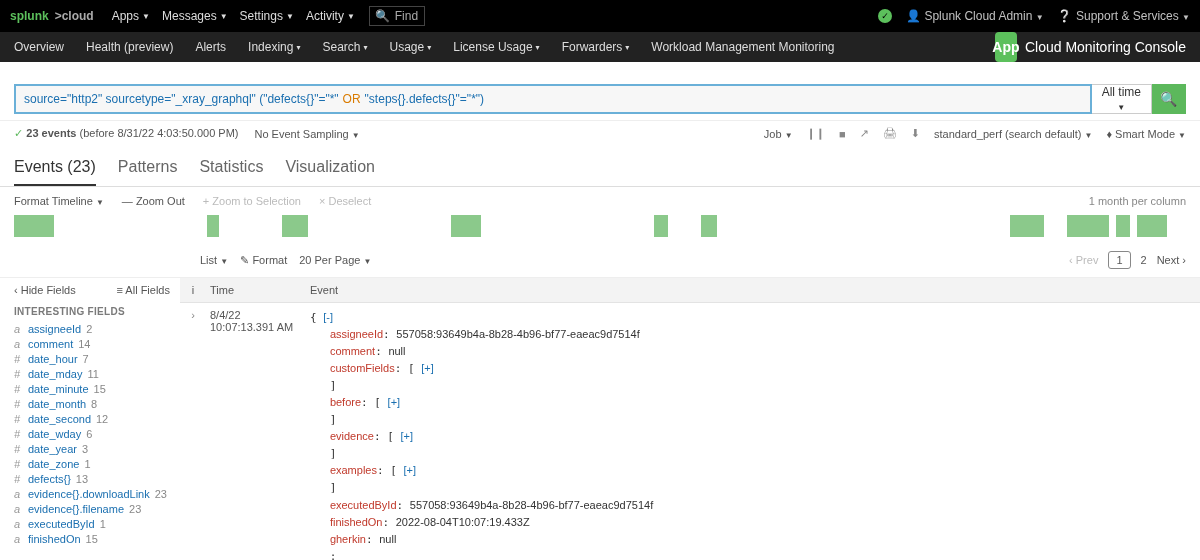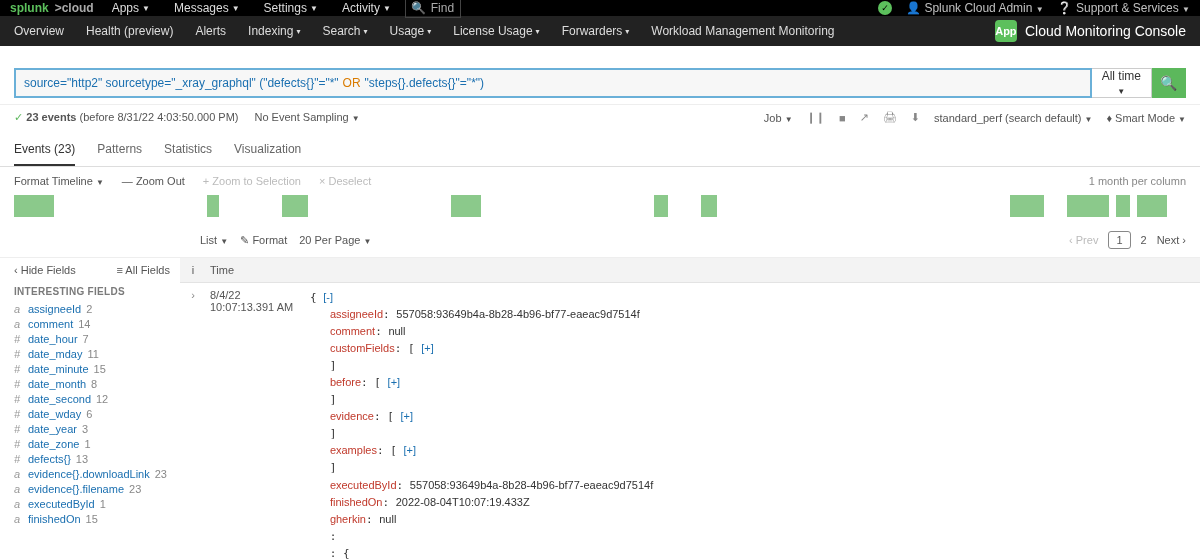--- a/index.html
+++ b/index.html
@@ -1,45 +1,45 @@
 <!DOCTYPE html>
 <html><head>
 <meta charset="utf-8">
 <style>
 * { margin:0; padding:0; box-sizing:border-box; font-family:"Helvetica Neue",Arial,sans-serif; }
 body { font-size:12px; color:#333; background:#fff; width:1200px; }
-.topbar { background:#000; color:#c0c0c0; height:16px; display:flex; align-items:center; padding:0 10px; font-size:12px; }
+.topbar { background:#000; color:#c0c0c0; height:32px; display:flex; align-items:center; padding:0 10px; font-size:12px; }
 .brand { color:#5cc05c; font-weight:bold; margin-right:6px; }
 .brand2 { color:#aaa; font-weight:bold; margin-right:18px; }
-.topmenu { display:flex; gap:24px; }
+.topmenu { display:flex; gap:12px; }
 .topmenu .mi { color:#ddd; cursor:pointer; display:flex; align-items:center; gap:3px; }
 .findbox { margin-left:14px; display:flex; align-items:center; border:1px solid #444; height:20px; padding:0 6px; color:#aaa; gap:4px; }
 .topright { margin-left:auto; display:flex; align-items:center; gap:14px; }
 .check-icon { width:14px; height:14px; border-radius:50%; background:#5cc05c; display:flex; align-items:center; justify-content:center; color:#000; font-size:9px; }
 .caret { font-size:8px; }
 .subbar { background:#222; color:#ddd; height:30px; display:flex; align-items:center; padding:0 14px; gap:22px; font-size:12px; }
 .subbar .mi { cursor:pointer; display:flex; align-items:center; gap:3px; }
 .app-badge { margin-left:auto; display:flex; align-items:center; gap:8px; }
-.app-icon { background:#5cc05c; color:#fff; width:22px; height:22px; border-radius:4px; display:flex; align-items:center; justify-content:center; font-size:11px; font-weight:bold; }
+.app-icon { background:#5cc05c; color:#fff; width:22px; height:30px; border-radius:4px; display:flex; align-items:center; justify-content:center; font-size:14px; font-weight:bold; }
 .app-name { color:#fff; font-size:14px; }
 .header { display:flex; align-items:center; padding:14px 14px 8px 14px; }
 .htitle { font-size:24px; font-weight:300; color:#333; }
 .hactions { margin-left:auto; display:flex; gap:18px; font-size:12px; color:#555; }
 .hactions span { cursor:pointer; }
 .searchrow { display:flex; align-items:stretch; padding:0 14px 6px 14px; gap:0; }
 .searchbox { flex:1; border:2px solid #6ab0d8; background:#f7f7f7; padding:6px 8px; font-family:Consolas,monospace; font-size:12px; display:flex; gap:0; align-items:center; }
 .searchbox .t1 { color:#1a6fb0; }
 .searchbox .or { color:#d97b00; margin:0 4px; }
 .timebox { border:1px solid #ccc; border-left:none; padding:0 10px; display:flex; align-items:center; gap:4px; background:#fff; cursor:pointer; font-size:12px;flex-direction:column; }
 .go { background:#5cb85c; color:#fff; width:34px; display:flex; align-items:center; justify-content:center; cursor:pointer; font-size:14px; }
-.statusbar { display:flex; align-items:flex-start; padding:6px 14px; font-size:11px; color:#555; gap:16px; border-top:1px solid #eee; }
+.statusbar { display:flex; align-items:center; padding:6px 14px; font-size:11px; color:#555; gap:16px; border-top:1px solid #eee; }
 .statusbar .chk { color:#5cb85c; }
 .statusbar .right { margin-left:auto; display:flex; gap:14px; align-items:center; }
 .icnbtn { color:#888; cursor:pointer; }
-.tabs { display:flex; gap:22px; padding:6px 14px 0 14px; border-bottom:1px solid #ddd; font-size:12px; }
+.tabs { display:flex; gap:22px; padding:6px 14px 0 14px; border-bottom:1px solid #ddd; font-size:16px; }
 .tab { padding:6px 0 8px 0; cursor:pointer; color:#666; }
 .tab.active { color:#333; border-bottom:2px solid #333; font-weight:500; }
 .tlbar { display:flex; align-items:center; gap:18px; padding:8px 14px; font-size:11px; color:#555; }
 .tlbar .dis { color:#bbb; }
 .tlbar .right { margin-left:auto; color:#888; }
 .timeline { height:22px; padding:0 14px; display:flex; gap:3px; }
 .timeline .seg { background:#8bc98b; height:100%; }
 .listbar { display:flex; align-items:center; gap:12px; padding:8px 14px; font-size:11px; color:#555; border-bottom:1px solid #eee; margin-top:6px; }
 .listbar .lr { margin-left:auto; display:flex; align-items:center; gap:10px; }
 .pgbtn { border:1px solid #ccc; padding:2px 7px; border-radius:3px; cursor:pointer; }
@@ -287,20 +287,21 @@
           <span class="ftype">a</span>
           <span class="fname">finishedOn</span>
           <span class="fcount">15</span>
         </div>
       </div>
   </div>
   <div class="events">
     <div class="evh">
       <div class="c1">i</div>
       <div class="c2">Time</div>
+      <div class="c3">Event</div>
     </div>
     <div class="evrow">
       <div class="c1">›</div>
       <div class="c2">
         <div>8/4/22</div>
         <div>10:07:13.391 AM</div>
       </div>
       <div class="c3" id="evbody">{ <span class="lk">[-]</span>
    <span class="k">assigneeId</span>: <span class="v">557058:93649b4a-8b28-4b96-bf77-eaeac9d7514f</span>
    <span class="k">comment</span>: <span class="v">null</span>

